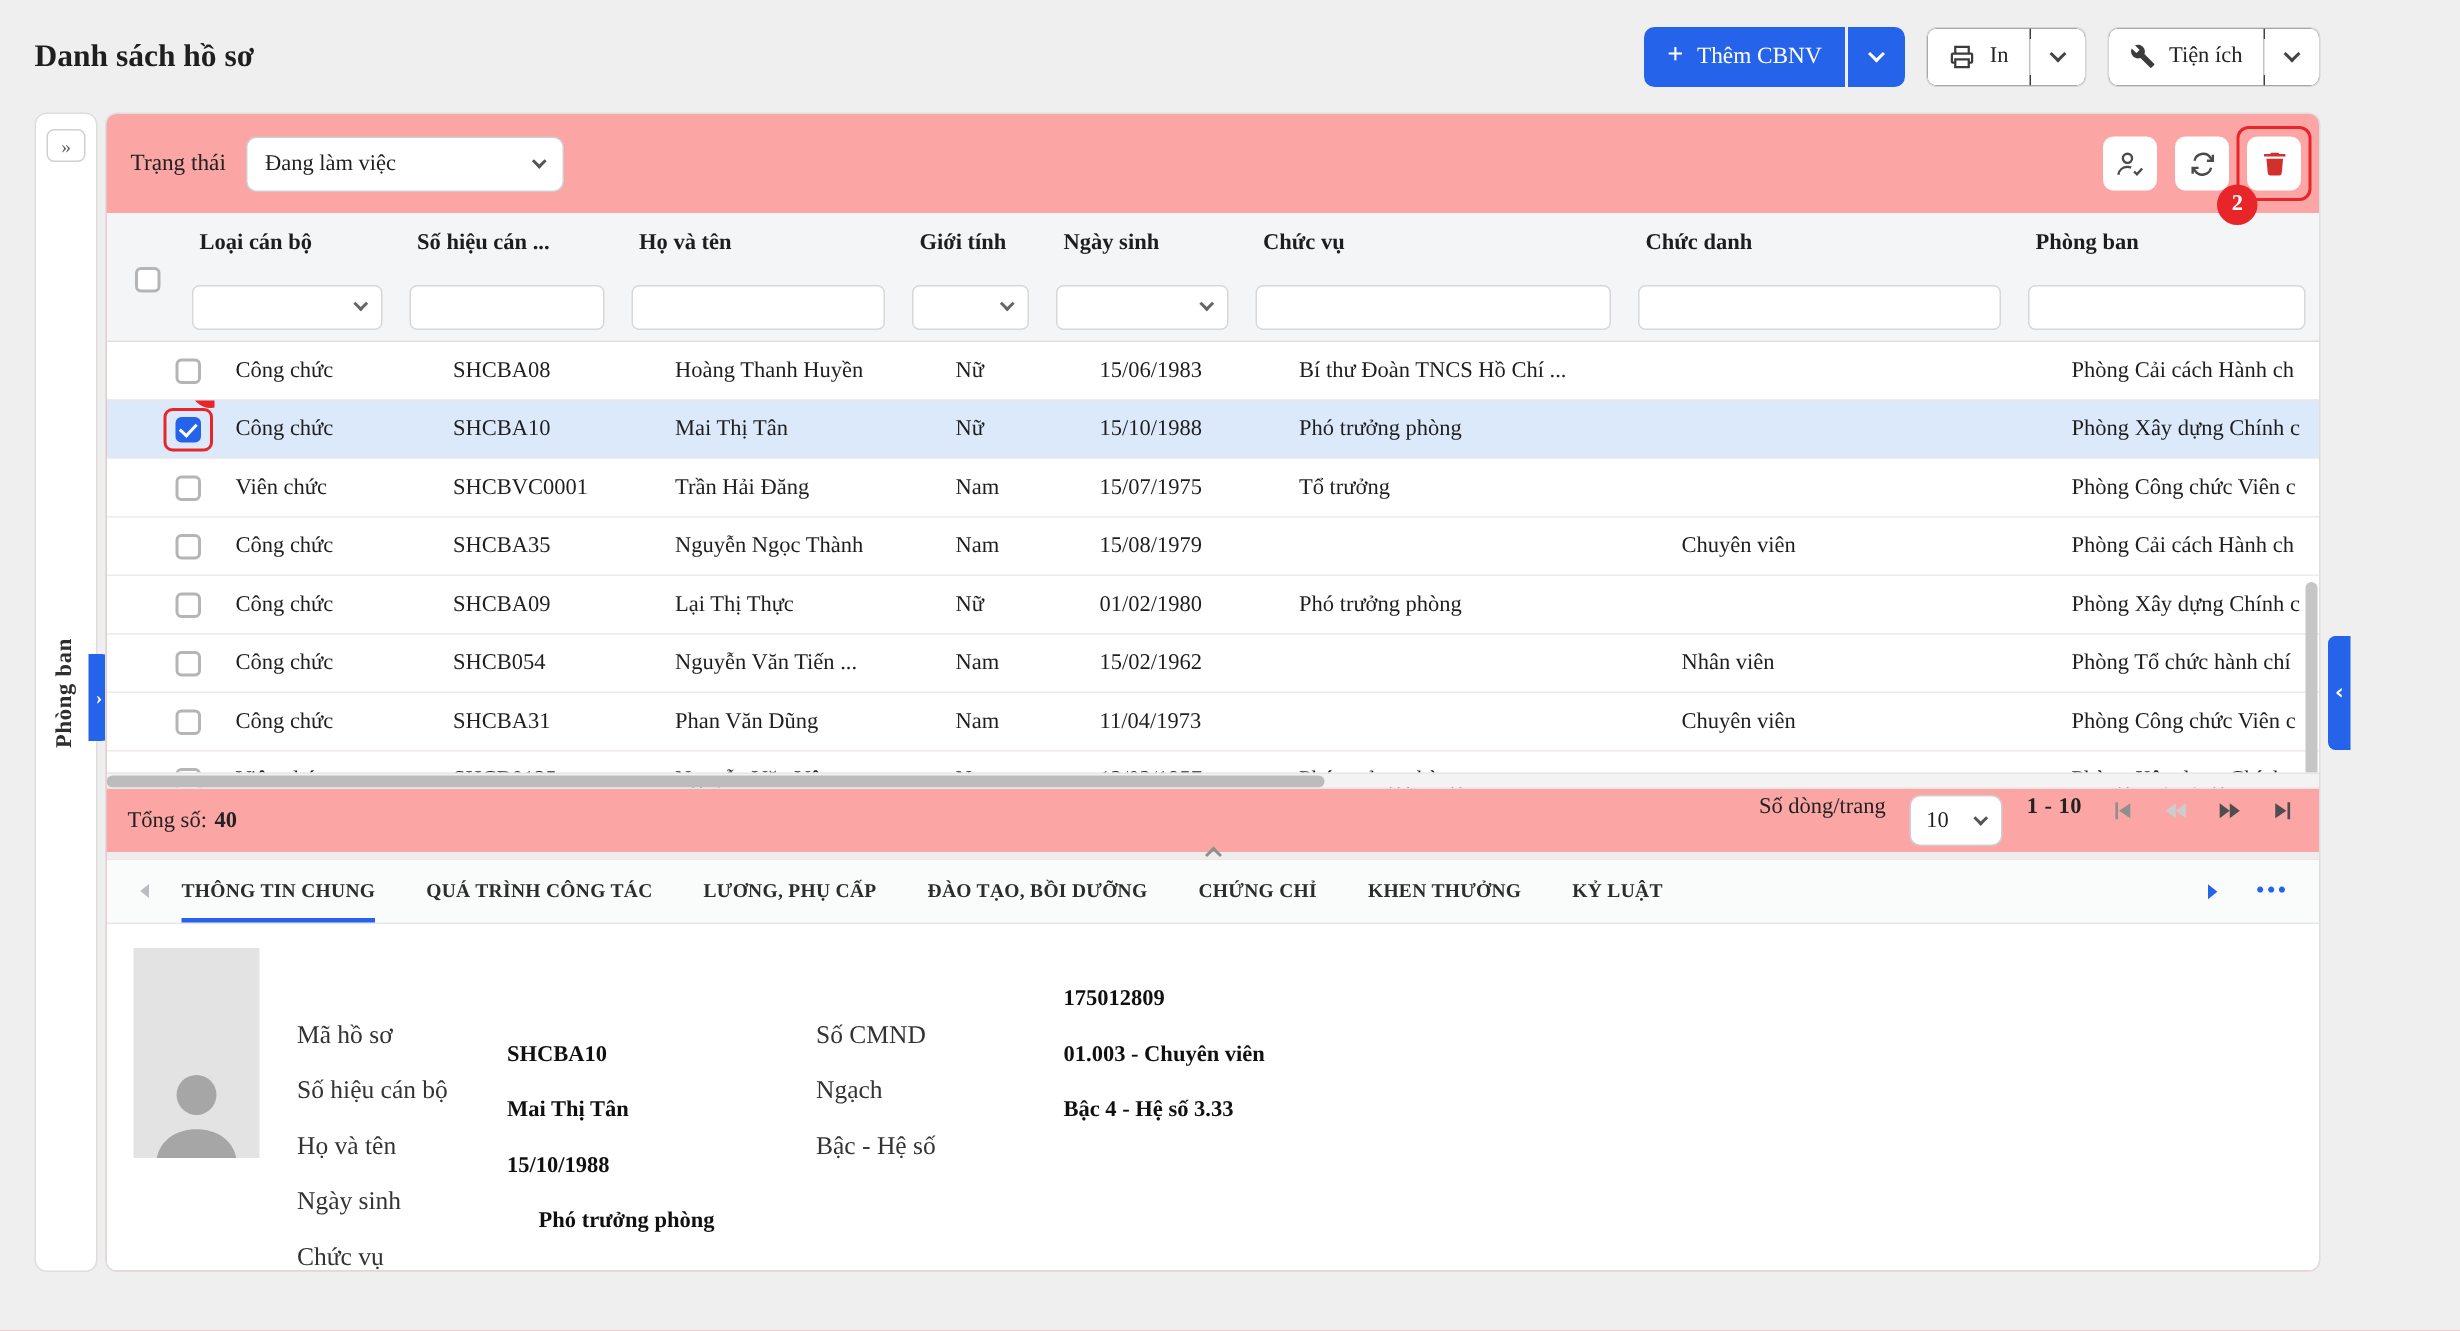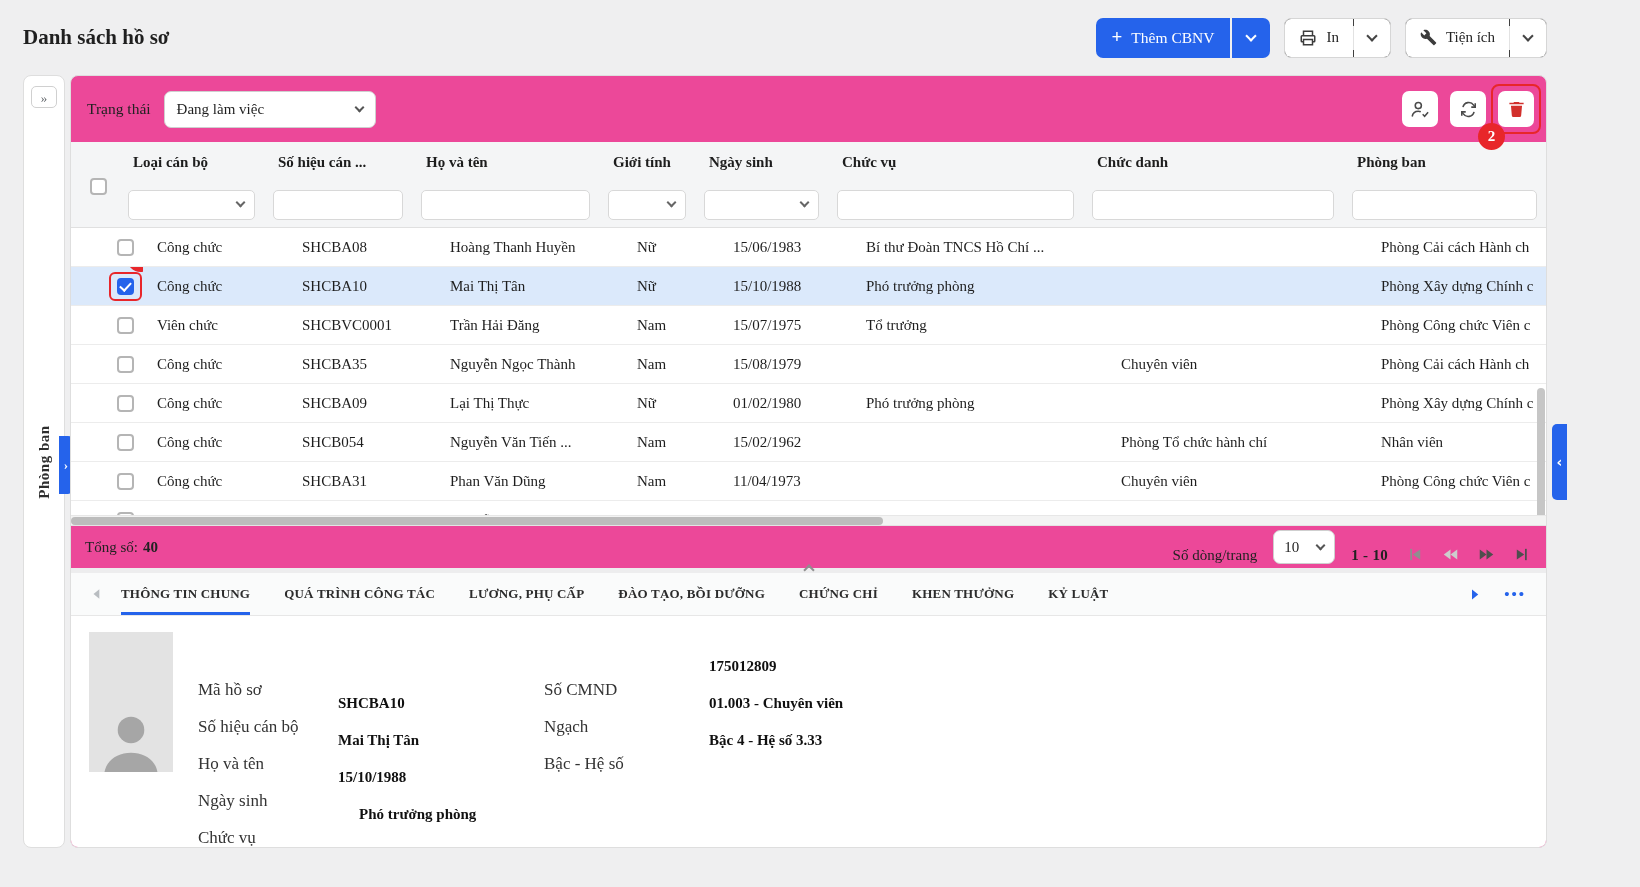--- a/index.html
+++ b/index.html
@@ -47,21 +47,21 @@
              transform:translate(-50%,-50%) rotate(180deg);
              writing-mode:vertical-rl; font-weight:700; font-size:15px; color:#2e2e2e;
              letter-spacing:.5px; white-space:nowrap; }
   .blue-tab { background:#2563eb; color:#fff; display:flex; align-items:center; justify-content:center;
               cursor:pointer; font-weight:700; border:none; }
   .blue-tab.left { position:absolute; right:-9px; top:360px; width:14px; height:58px;
                    border-radius:0 5px 5px 0; font-size:13px; }
   .blue-tab.right { position:absolute; left:1552px; top:424px; width:15px; height:76px;
                     border-radius:5px 0 0 5px; font-size:14px; }
 
-  .main-panel { flex:1; background:#ec4899; border:1px solid #dedede; border-radius:8px;
+  .main-panel { flex:1; background:#fca5a5; border:1px solid #dedede; border-radius:8px;
                 display:flex; flex-direction:column; overflow:hidden; position:relative; }
 
   
   .toolbar { height:66px; flex:none; display:flex; align-items:center; padding:0 12px 0 16px; gap:13px; }
   .tb-label { font-size:15.5px; color:#222; }
   .select { background:#fff; border:1px solid #cfcfcf; border-radius:7px; display:flex; align-items:center;
             justify-content:space-between; padding:0 12px; font-size:15px; color:#1f1f1f; cursor:pointer; }
   .select .chev { color:#555; }
   .select.status { width:212px; height:37px; }
   .tb-icons { margin-left:auto; display:flex; align-items:center; gap:12px; }
@@ -98,21 +98,21 @@
   .vscroll { position:absolute; top:0; right:1px; bottom:10px; width:8px; }
   .vthumb { position:absolute; top:160px; right:0; width:8px; height:133px; background:#c6c6c6; border-radius:4px; }
   .hscroll { position:absolute; left:0; right:0; bottom:0; height:10px; background:#f3f3f3;
              border-top:1px solid #e7e7e7; }
   .hthumb { position:absolute; left:0; top:1px; height:8px; width:812px; background:#bcbcbc; border-radius:4px; }
 
   
   .tfooter { height:43px; flex:none; border-top:1px solid #e4e4e4; display:flex; align-items:center;
              padding:0 14px; font-size:15px; color:#222; }
   .total b { font-weight:700; margin-left:5px; }
-  .pager { margin-left:auto; display:flex; align-items:flex-end; gap:16px; }
+  .pager { margin-left:auto; display:flex; align-items:flex-start; gap:16px; }
   .select.small { width:62px; height:34px; padding:0 10px; }
   .range { font-weight:600; letter-spacing:.3px; }
   .pg { width:20px; height:20px; background:none; border:none; padding:0;
         display:flex; align-items:center; justify-content:center; }
   .pg svg { width:17px; height:17px; fill:currentColor; }
   .pg.first { color:#8f8f8f; } .pg.prev { color:#cdcdcd; } .pg.next { color:#4e4e4e; } .pg.last { color:#4e4e4e; }
 
   
   .gap { height:5px; background:#ededee; flex:none; }
   .tabbar { height:43px; flex:none; background:#fafbfb; border-bottom:1px solid #e7e7e7;
@@ -373,22 +373,22 @@
         <div class="tr grid">
           <div class="td c-check">
               <span class="cb"></span>
             </div>
           <div class="td">Công chức</div>
           <div class="td">SHCB054</div>
           <div class="td">Nguyễn Văn Tiến ...</div>
           <div class="td">Nam</div>
           <div class="td">15/02/1962</div>
           <div class="td"></div>
+          <div class="td">Nhân viên</div>
           <div class="td">Phòng Tổ chức hành chí</div>
-          <div class="td">Nhân viên</div>
         </div>
 
         <div class="tr grid">
           <div class="td c-check">
               <span class="cb"></span>
             </div>
           <div class="td">Công chức</div>
           <div class="td">SHCBA31</div>
           <div class="td">Phan Văn Dũng</div>
           <div class="td">Nam</div>

